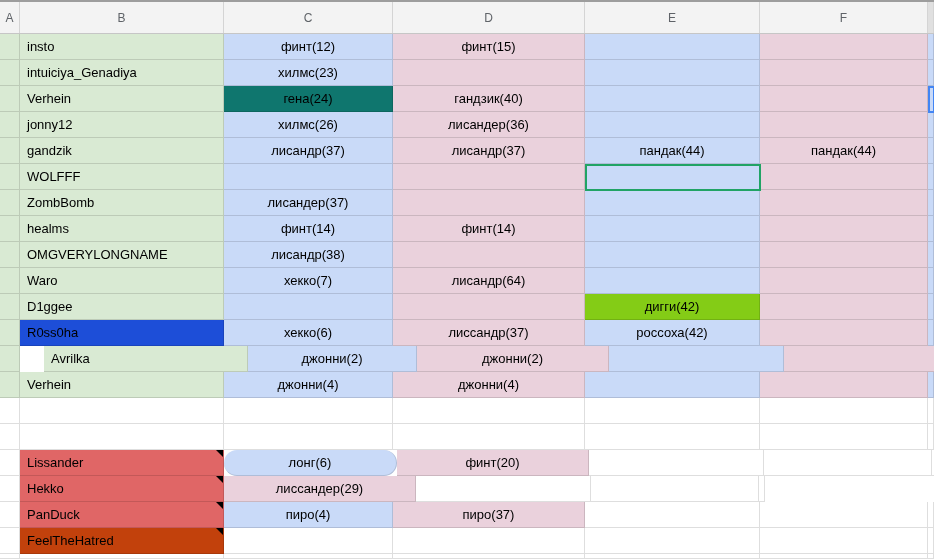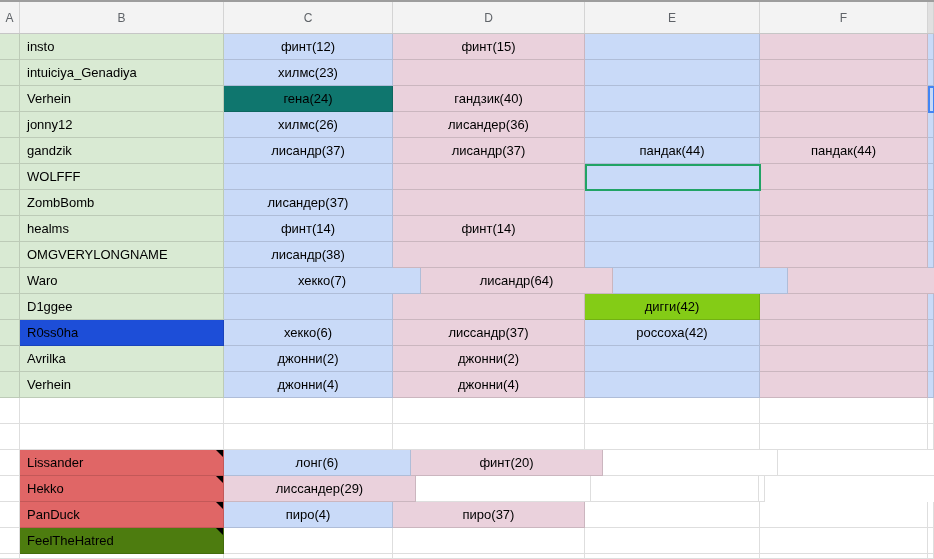--- a/index.html
+++ b/index.html
@@ -151,21 +151,21 @@
         <div class="cell left" style="width: 204px; background: rgb(217, 234, 211);">OMGVERYLONGNAME</div>
         <div class="cell center" style="width: 169px; background: rgb(201, 218, 248);">лисандр(38)</div>
         <div class="cell center" style="width: 192px; background: rgb(234, 209, 220);"></div>
         <div class="cell center" style="width: 175px; background: rgb(201, 218, 248);"></div>
         <div class="cell center" style="width: 168px; background: rgb(234, 209, 220);"></div>
         <div class="cell center" style="width: 6px; background: rgb(201, 218, 248);"></div>
       </div>
       <div class="row">
         <div class="cell center" style="width: 20px; background: rgb(217, 234, 211);"></div>
         <div class="cell left" style="width: 204px; background: rgb(217, 234, 211);">Waro</div>
-        <div class="cell center" style="width: 197px; background: rgb(201, 218, 248);">хекко(7)</div>
+        <div class="cell center" style="width: 169px; background: rgb(201, 218, 248);">хекко(7)</div>
         <div class="cell center" style="width: 192px; background: rgb(234, 209, 220);">лисандр(64)</div>
         <div class="cell center" style="width: 175px; background: rgb(201, 218, 248);"></div>
         <div class="cell center" style="width: 168px; background: rgb(234, 209, 220);"></div>
         <div class="cell center" style="width: 6px; background: rgb(201, 218, 248);"></div>
       </div>
       <div class="row">
         <div class="cell center" style="width: 20px; background: rgb(217, 234, 211);"></div>
         <div class="cell left" style="width: 204px; background: rgb(217, 234, 211);">D1ggee</div>
         <div class="cell center" style="width: 169px; background: rgb(201, 218, 248);"></div>
         <div class="cell center" style="width: 192px; background: rgb(234, 209, 220);"></div>
@@ -177,21 +177,21 @@
         <div class="cell center" style="width: 20px; background: rgb(217, 234, 211);"></div>
         <div class="cell left" style="width: 204px; background: #1d4ed8;">R0ss0ha</div>
         <div class="cell center" style="width: 169px; background: rgb(201, 218, 248);">хекко(6)</div>
         <div class="cell center" style="width: 192px; background: rgb(234, 209, 220);">лиссандр(37)</div>
         <div class="cell center" style="width: 175px; background: rgb(201, 218, 248);">россоха(42)</div>
         <div class="cell center" style="width: 168px; background: rgb(234, 209, 220);"></div>
         <div class="cell center" style="width: 6px; background: rgb(201, 218, 248);"></div>
       </div>
       <div class="row">
         <div class="cell center" style="width: 20px; background: rgb(217, 234, 211);"></div>
-        <div class="cell left" style="width: 204px; background: rgb(217, 234, 211);">Avrilka</div>
+        <div class="cell left" style="width: 204px; background: rgb(217, 234, 211); margin-left: 24px;">Avrilka</div>
         <div class="cell center" style="width: 169px; background: rgb(201, 218, 248);">джонни(2)</div>
         <div class="cell center" style="width: 192px; background: rgb(234, 209, 220);">джонни(2)</div>
         <div class="cell center" style="width: 175px; background: rgb(201, 218, 248);"></div>
         <div class="cell center" style="width: 168px; background: rgb(234, 209, 220);"></div>
         <div class="cell center" style="width: 6px; background: rgb(201, 218, 248);"></div>
       </div>
       <div class="row">
         <div class="cell center" style="width: 20px; background: rgb(217, 234, 211);"></div>
         <div class="cell left" style="width: 204px; background: rgb(217, 234, 211);">Verhein</div>
         <div class="cell center" style="width: 169px; background: rgb(201, 218, 248);">джонни(4)</div>
@@ -214,21 +214,21 @@
         <div class="cell left" style="width: 204px; background: rgb(255, 255, 255);"></div>
         <div class="cell center" style="width: 169px; background: rgb(255, 255, 255);"></div>
         <div class="cell center" style="width: 192px; background: rgb(255, 255, 255);"></div>
         <div class="cell center" style="width: 175px; background: rgb(255, 255, 255);"></div>
         <div class="cell center" style="width: 168px; background: rgb(255, 255, 255);"></div>
         <div class="cell center" style="width: 6px; background: rgb(255, 255, 255);"></div>
       </div>
       <div class="row">
         <div class="cell center" style="width: 20px; background: rgb(255, 255, 255);"></div>
         <div class="cell left" style="width: 204px; background: rgb(224, 102, 102);">Lissander<div class="note-triangle" style="border-top-color: rgb(0, 0, 0);"></div></div>
-        <div class="cell center" style="width: 187px; background: rgb(201, 218, 248);">лонг(6)</div>
+        <div class="cell center" style="width: 173px; background: rgb(201, 218, 248); border-radius: 13px;">лонг(6)</div>
         <div class="cell center" style="width: 192px; background: rgb(234, 209, 220);">финт(20)</div>
         <div class="cell center" style="width: 175px; background: rgb(255, 255, 255);"></div>
         <div class="cell center" style="width: 168px; background: rgb(255, 255, 255);"></div>
         <div class="cell center" style="width: 6px; background: rgb(255, 255, 255);"></div>
       </div>
       <div class="row">
         <div class="cell center" style="width: 20px; background: rgb(255, 255, 255);"></div>
         <div class="cell left" style="width: 204px; background: rgb(224, 102, 102);">Hekko<div class="note-triangle" style="border-top-color: rgb(0, 0, 0);"></div></div>
         <div class="cell center" style="width: 192px; background: rgb(234, 209, 220);">лиссандер(29)</div>
         <div class="cell center" style="width: 175px; background: rgb(255, 255, 255);"></div>
@@ -239,21 +239,21 @@
         <div class="cell center" style="width: 20px; background: rgb(255, 255, 255);"></div>
         <div class="cell left" style="width: 204px; background: rgb(224, 102, 102);">PanDuck<div class="note-triangle" style="border-top-color: rgb(0, 0, 0);"></div></div>
         <div class="cell center" style="width: 169px; background: rgb(201, 218, 248);">пиро(4)</div>
         <div class="cell center" style="width: 192px; background: rgb(234, 209, 220);">пиро(37)</div>
         <div class="cell center" style="width: 175px; background: rgb(255, 255, 255);"></div>
         <div class="cell center" style="width: 168px; background: rgb(255, 255, 255);"></div>
         <div class="cell center" style="width: 6px; background: rgb(255, 255, 255);"></div>
       </div>
       <div class="row">
         <div class="cell center" style="width: 20px; background: rgb(255, 255, 255);"></div>
-        <div class="cell left" style="width: 204px; background: #4d7c0f;">FeelTheHatred<div class="note-triangle" style="border-top-color: rgb(0, 0, 0);"></div></div>
+        <div class="cell left" style="width: 204px; background: #c2410c;">FeelTheHatred<div class="note-triangle" style="border-top-color: rgb(0, 0, 0);"></div></div>
         <div class="cell center" style="width: 169px; background: rgb(255, 255, 255);"></div>
         <div class="cell center" style="width: 192px; background: rgb(255, 255, 255);"></div>
         <div class="cell center" style="width: 175px; background: rgb(255, 255, 255);"></div>
         <div class="cell center" style="width: 168px; background: rgb(255, 255, 255);"></div>
         <div class="cell center" style="width: 6px; background: rgb(255, 255, 255);"></div>
       </div>
       <div class="row">
         <div class="cell center" style="width: 20px; background: rgb(255, 255, 255);"></div>
         <div class="cell left" style="width: 204px; background: rgb(255, 255, 255);"></div>
         <div class="cell center" style="width: 169px; background: rgb(255, 255, 255);"></div>

